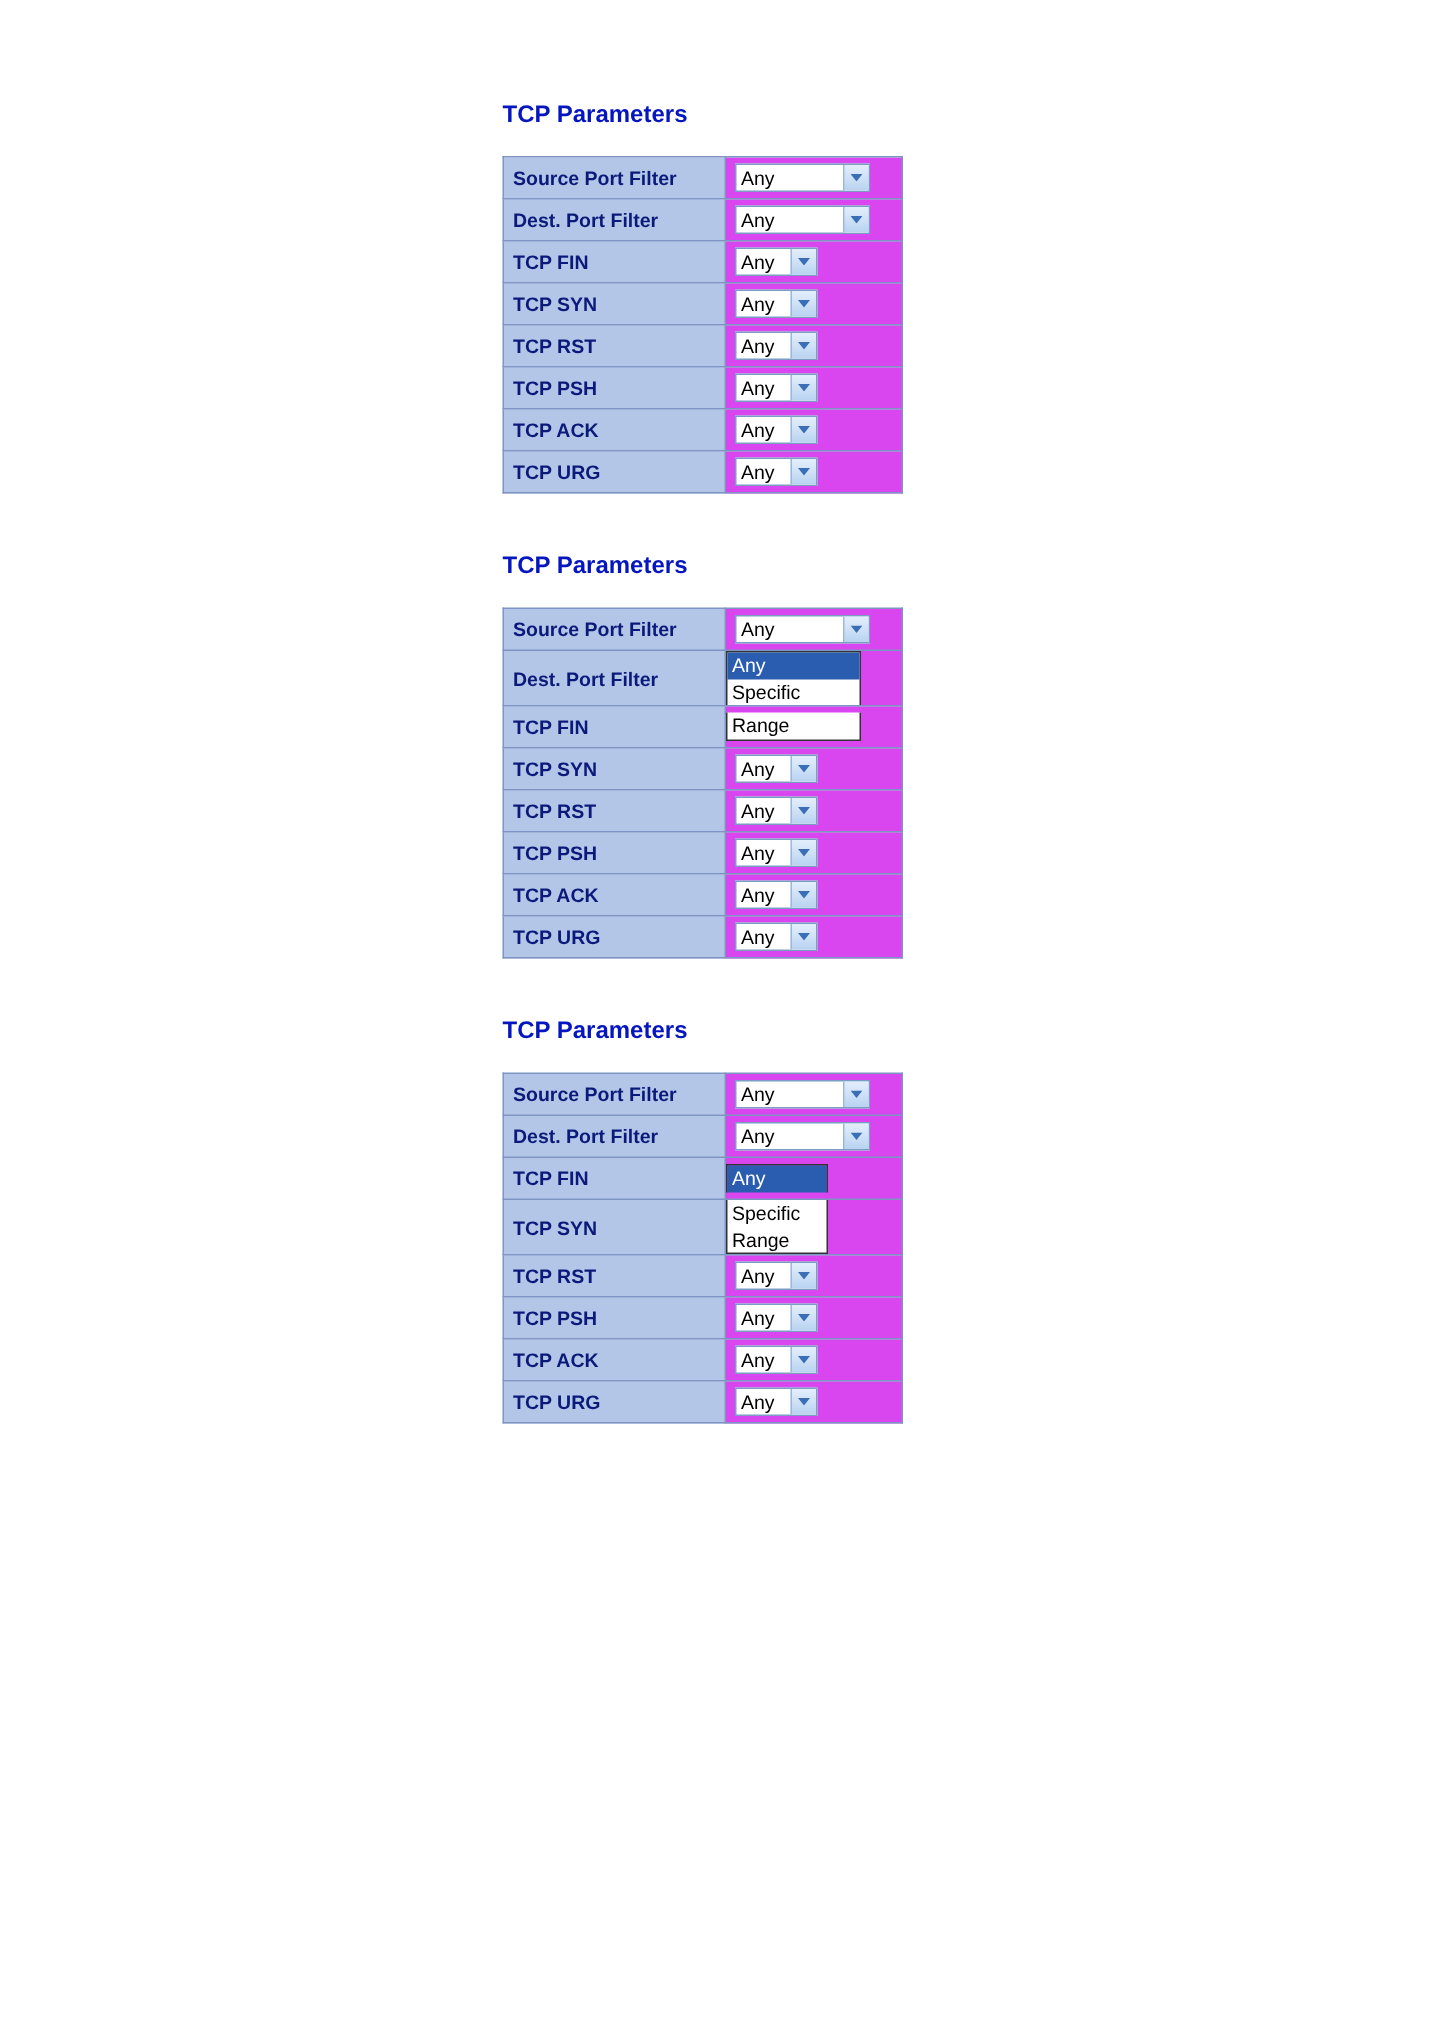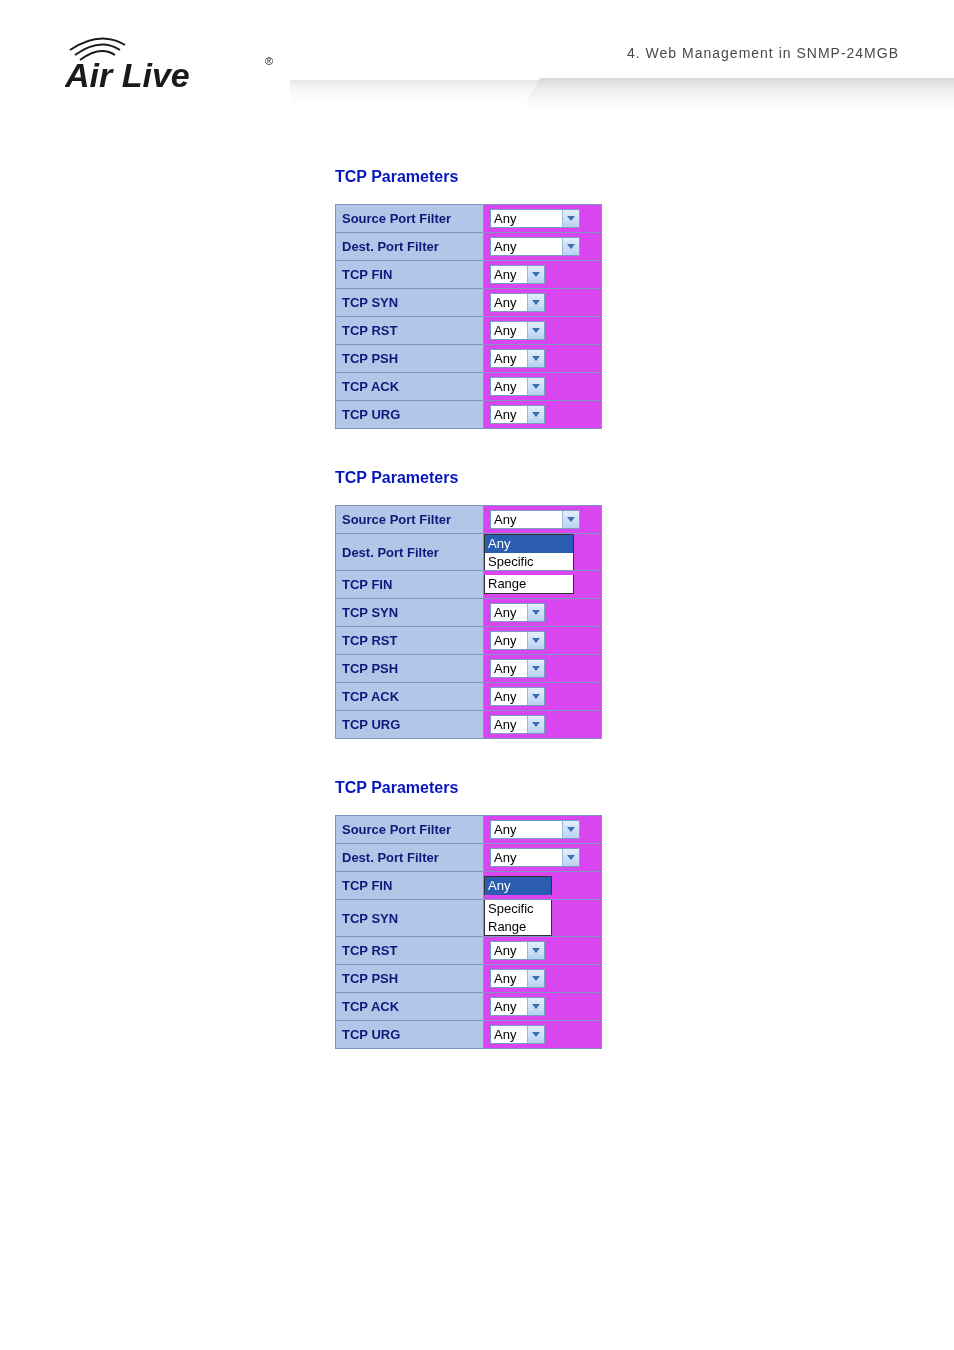--- a/index.html
+++ b/index.html
@@ -137,35 +137,20 @@
   .open-list .opt.selected {
     background: #2a5db0;
     color: #fff;
   }
   .spacer-bottom { height: 500px; }
 </style>
 </head>
 <body>
 
 <div class="page">
-  <div class="header">
-    <div class="logo">
-      <svg class="logo-svg" viewBox="0 0 210 60">
-        <g fill="#1a1a1a">
-          <path d="M5 15 Q35 -5 60 10" stroke="#1a1a1a" stroke-width="2" fill="none"></path>
-          <path d="M10 20 Q35 2 55 15" stroke="#1a1a1a" stroke-width="2" fill="none"></path>
-          <path d="M15 25 Q35 10 50 20" stroke="#1a1a1a" stroke-width="2" fill="none"></path>
-          <text x="0" y="52" font-family="Arial Black, Arial" font-weight="900" font-style="italic" font-size="34">Air Live</text>
-          <text x="200" y="30" font-size="11">®</text>
-        </g>
-      </svg>
-    </div>
-    <div class="breadcrumb">4.  Web  Management  in  SNMP-24MGB</div>
-    <div class="header-bar"></div>
-  </div>
 
   <div class="content">
 
     <div class="section-title">TCP Parameters</div>
     <table class="params">
       <tbody>
           <tr>
         <td class="label">Source Port Filter</td>
         <td class="value">
           <div class="dropdown wide">

